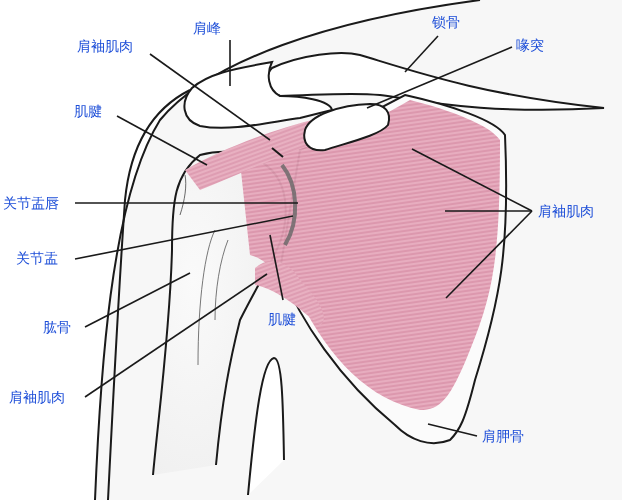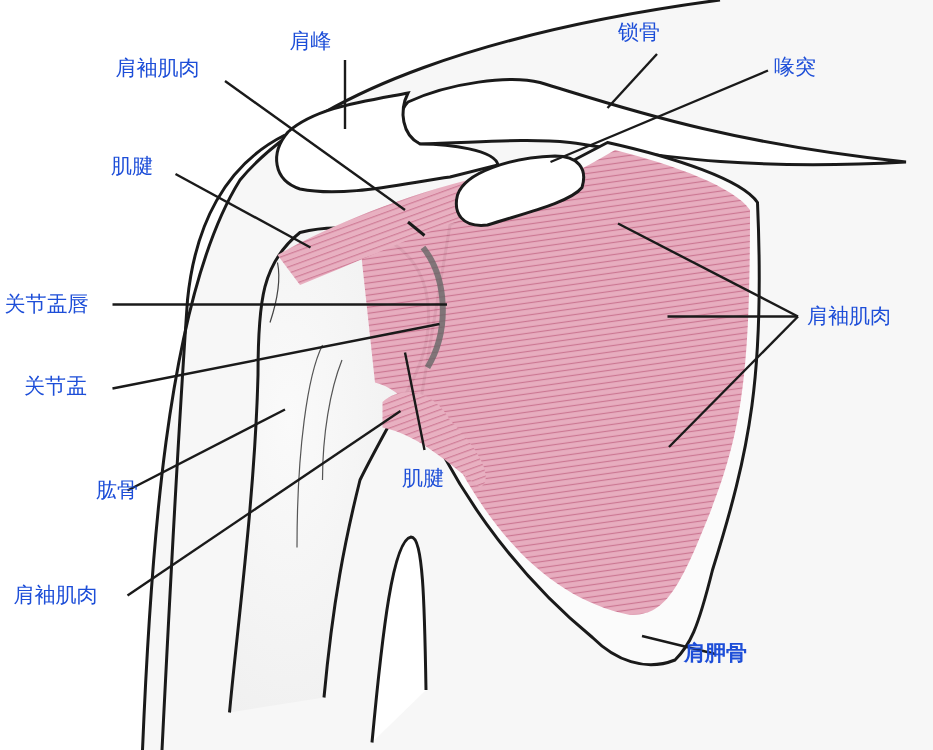--- a/index.html
+++ b/index.html
@@ -79,23 +79,23 @@
     <line x1="532" y1="211" x2="412" y2="149"></line>
     <line x1="75" y1="259" x2="293" y2="216"></line>
     <line x1="85" y1="327" x2="190" y2="273"></line>
     <line x1="270" y1="235" x2="283" y2="300"></line>
     <line x1="85" y1="397" x2="267" y2="274"></line>
     <line x1="477" y1="436" x2="428" y2="424"></line>
   </g>
 </svg>
 
 <div class="label" style="left:193px;top:20px;">肩峰</div>
-<div class="label" style="left:412px;top:14px;">锁骨</div>
+<div class="label" style="left:432px;top:14px;">锁骨</div>
 <div class="label" style="left:77px;top:38px;">肩袖肌肉</div>
 <div class="label" style="left:516px;top:38px;font-family:Liberation Serif, serif;">喙突</div>
 <div class="label" style="left:74px;top:103px;">肌腱</div>
 <div class="label" style="left:3px;top:195px;text-align:center;">关节盂唇</div>
 <div class="label" style="left:538px;top:203px;">肩袖肌肉</div>
 <div class="label" style="left:16px;top:250px;">关节盂</div>
-<div class="label" style="left:43px;top:319px;margin-left:21px;">肱骨</div>
+<div class="label" style="left:43px;top:319px;">肱骨</div>
 <div class="label" style="left:268px;top:311px;">肌腱</div>
 <div class="label" style="left:9px;top:389px;">肩袖肌肉</div>
-<div class="label" style="left:456px;top:428px;font-weight:bold;">肩胛骨</div>
+<div class="label" style="left:482px;top:428px;">肩胛骨</div>
 
 </body></html>

